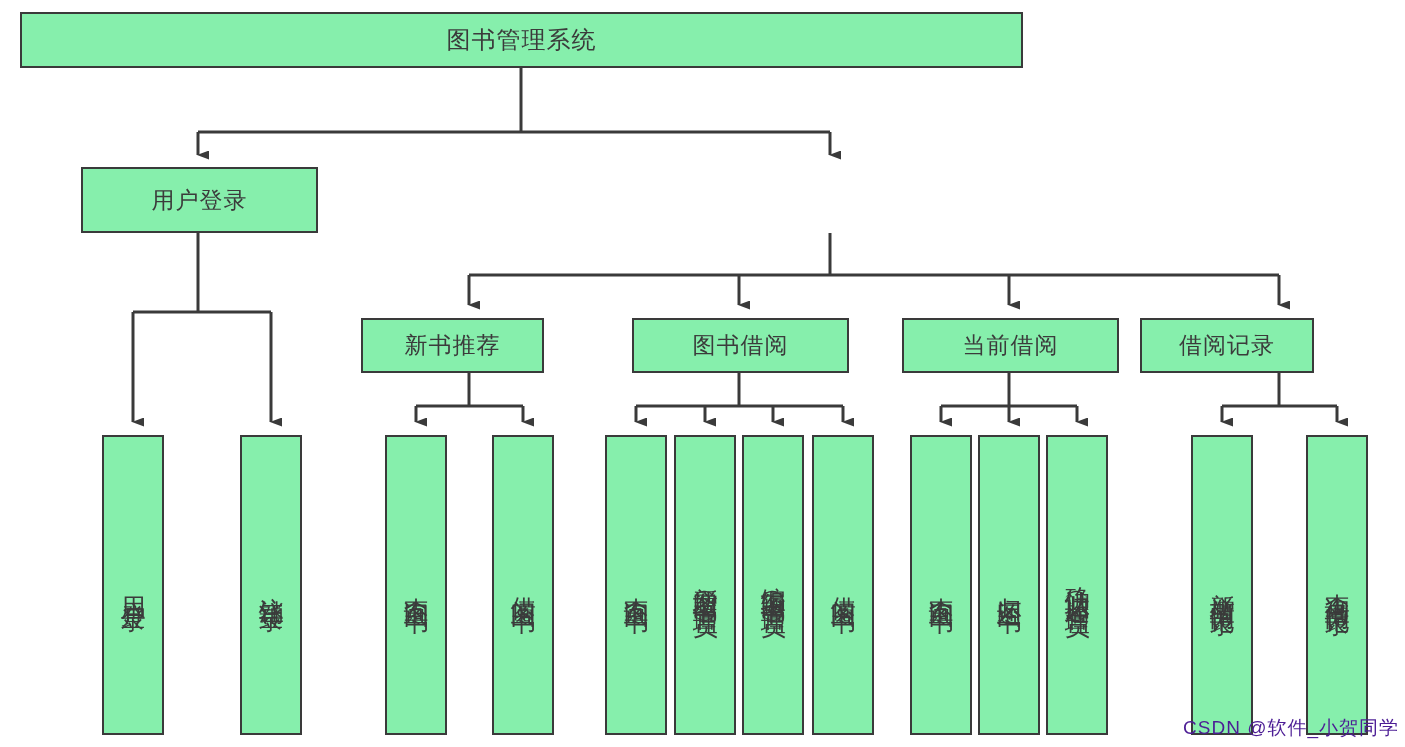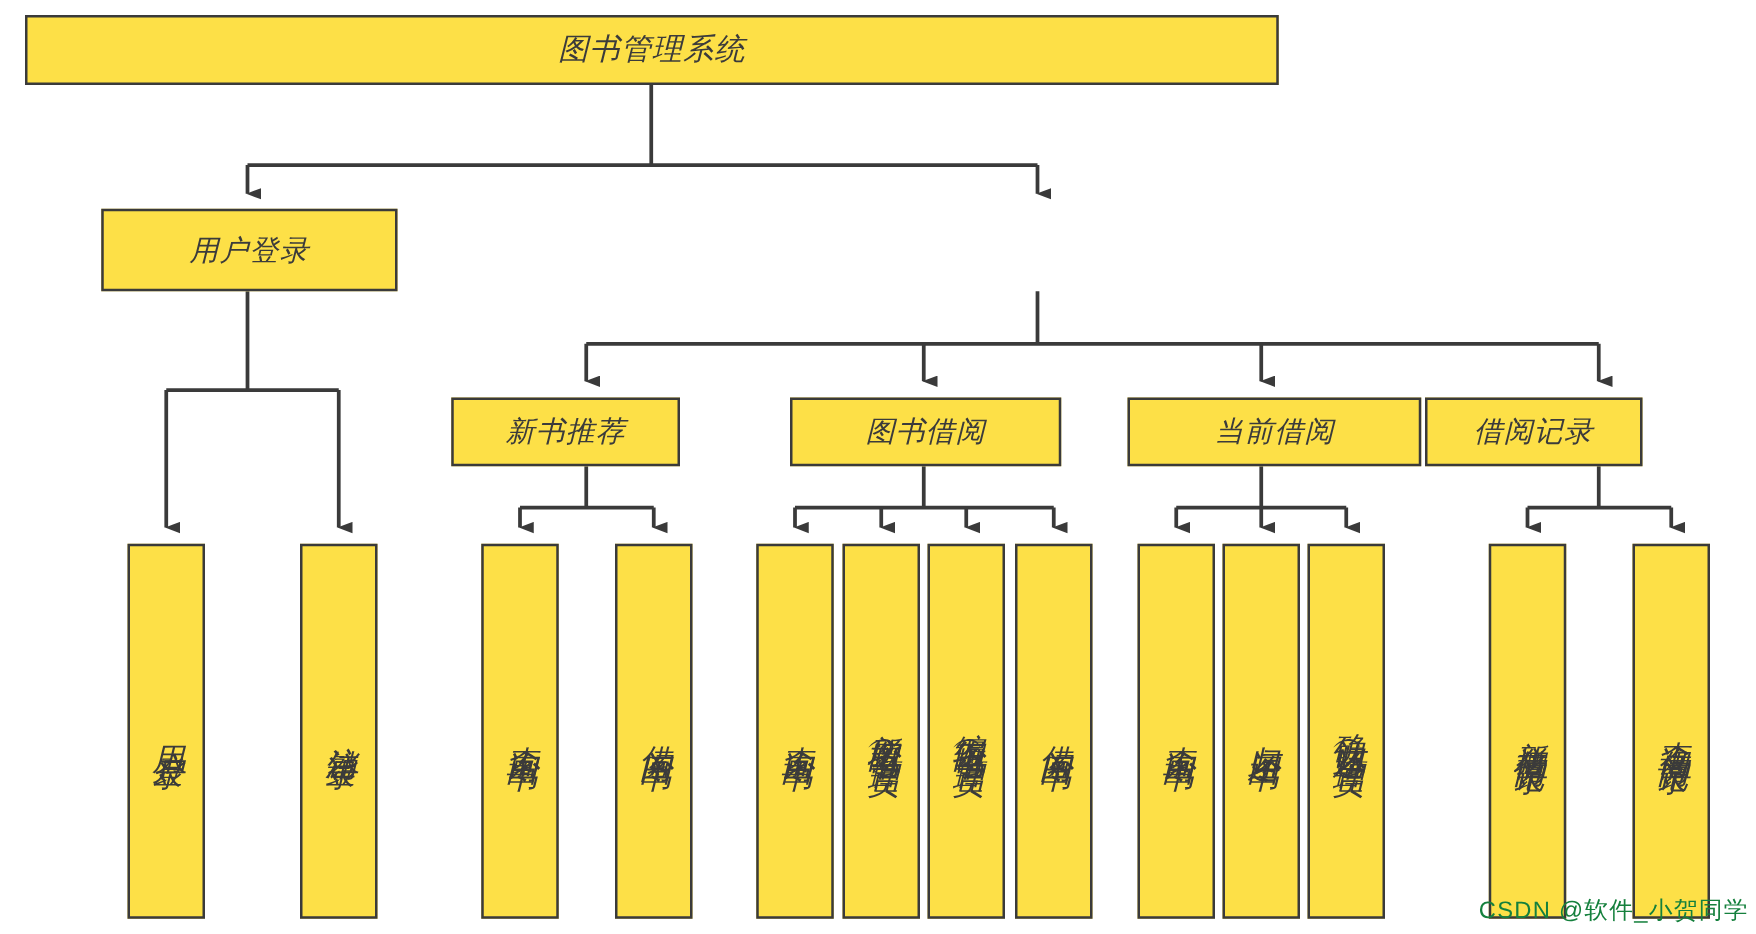--- a/index.html
+++ b/index.html
@@ -9,28 +9,27 @@
     font-family:"Liberation Sans","DejaVu Sans",sans-serif;
     overflow:hidden;
     position:relative;
   }
   #canvas{position:absolute;left:0;top:0;width:1405px;height:747px;}
   svg#wires{position:absolute;left:0;top:0;width:1405px;height:747px;pointer-events:none;}
 
   .node{
     position:absolute;
     box-sizing:border-box;
-    background:#fde047;
+    background:#86efac;
     border:2.5px solid #3a3a3a;
     display:flex;
     align-items:center;
     justify-content:center;
     color:#333333;
     z-index:2;
-    font-style:italic;
   }
   .node .lbl{
     display:block;
     white-space:nowrap;
     color:#3b3b3b;
   }
 
   
   .node.horiz .lbl{
     font-size:23px;
@@ -52,21 +51,21 @@
     letter-spacing:4px;
     white-space:nowrap;
     color:#3b3b3b;
   }
 
   .watermark{
     position:absolute;
     right:6px;
     bottom:6px;
     font-size:19px;
-    color:#15803d;
+    color:#4c1d95;
     letter-spacing:1px;
     white-space:nowrap;
     z-index:5;
     font-family:"Liberation Sans","DejaVu Sans",sans-serif;
   }
 </style>
 </head>
 <body>
 
 <div id="canvas">
@@ -128,21 +127,21 @@
   <div class="node horiz" style="left:81px;top:167px;width:237px;height:66px;">
     <span class="lbl">用户登录</span>
   </div>
 
   <div class="node horiz" style="left:361px;top:318px;width:183px;height:55px;">
     <span class="lbl">新书推荐</span>
   </div>
   <div class="node horiz" style="left:632px;top:318px;width:217px;height:55px;">
     <span class="lbl">图书借阅</span>
   </div>
-  <div class="node horiz" style="left:902px;top:318px;width:235px;height:55px;">
+  <div class="node horiz" style="left:902px;top:318px;width:217px;height:55px;">
     <span class="lbl">当前借阅</span>
   </div>
   <div class="node horiz" style="left:1140px;top:318px;width:174px;height:55px;">
     <span class="lbl">借阅记录</span>
   </div>
 
   <div class="node vert" style="left:102px;top:435px;width:62px;height:300px;">
     <span class="lbl">用户登录</span>
   </div>
   <div class="node vert" style="left:240px;top:435px;width:62px;height:300px;">

